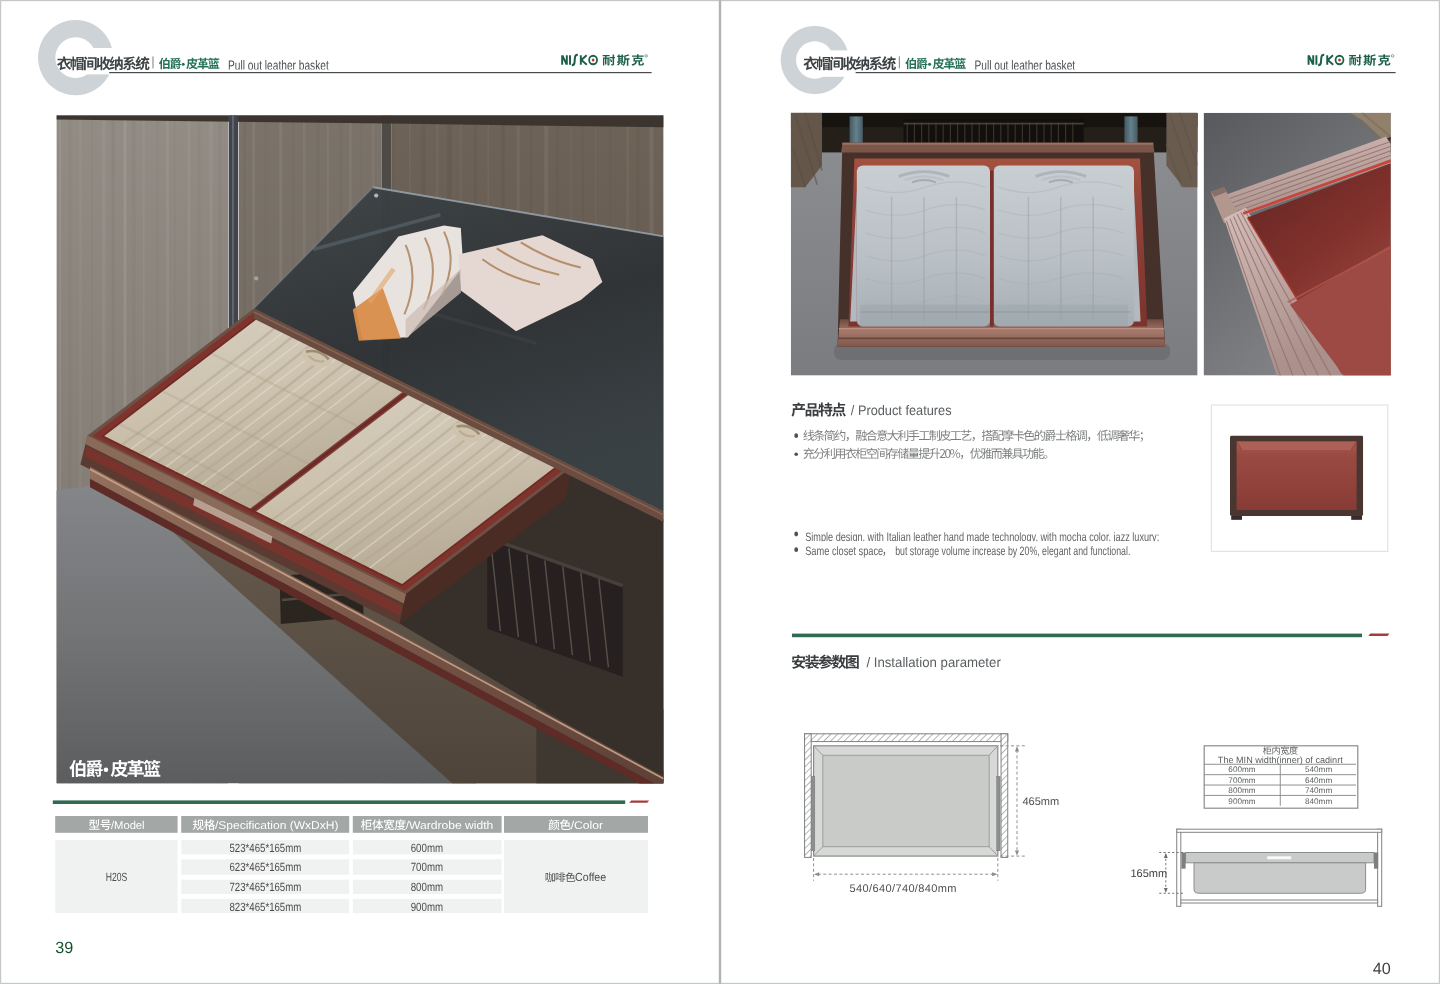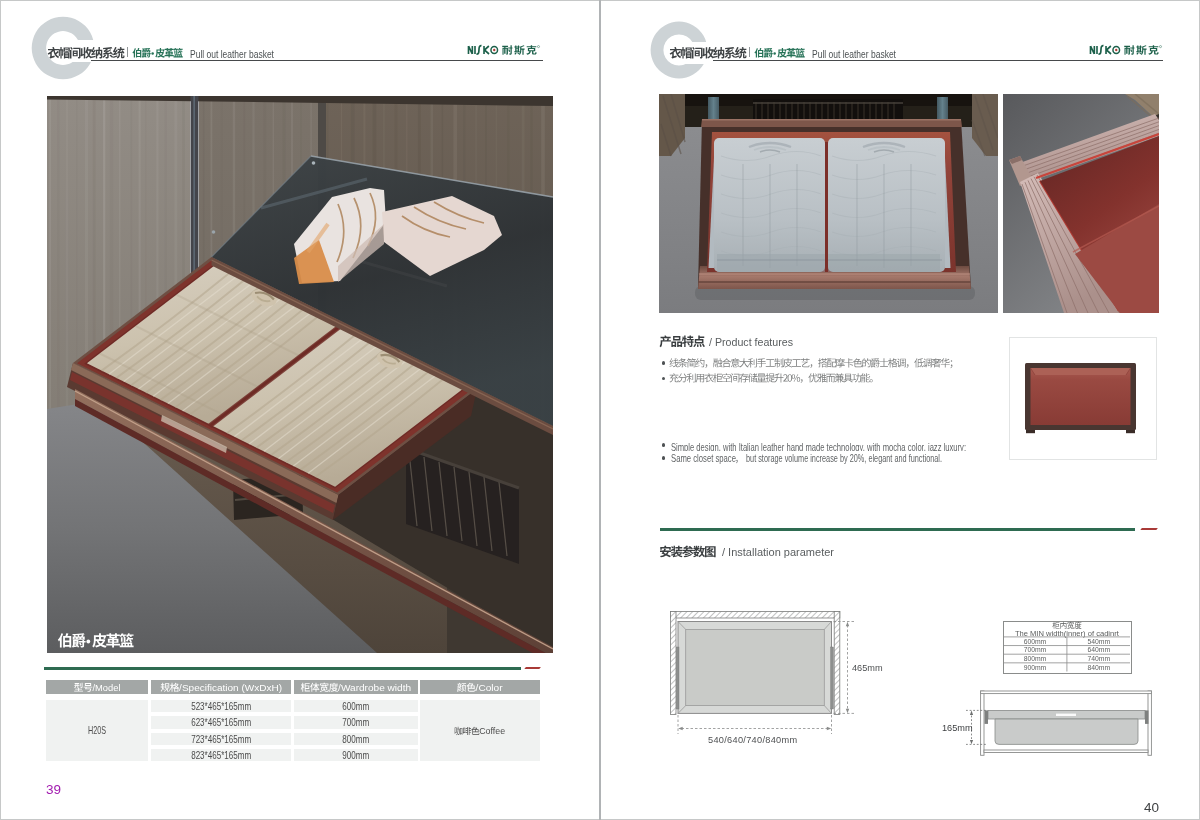--- a/index.html
+++ b/index.html
@@ -397,21 +397,21 @@
   </svg>
 <div class="abs" style="left:151.0px;top:748.8px;width:140.3px;height:12.4px;background:#f0f2f1;"></div>
 <svg class="abs" style="left:151.0px;top:748.8px" width="140.3" height="12.4" viewBox="0 0 140.3 12.4">
     <text x="70.15" y="9.9" font-size="10" fill="#4c4c4c" text-anchor="middle" textLength="60" lengthAdjust="spacingAndGlyphs">823*465*165mm</text>
   </svg>
 <div class="abs" style="left:294.3px;top:748.8px;width:123.5px;height:12.4px;background:#f0f2f1;"></div>
 <svg class="abs" style="left:294.3px;top:748.8px" width="123.5" height="12.4" viewBox="0 0 123.5 12.4">
     <text x="61.75" y="9.9" font-size="10" fill="#4c4c4c" text-anchor="middle" textLength="27" lengthAdjust="spacingAndGlyphs">900mm</text>
   </svg>
 
-<div class="abs" style="left:46px;top:782px;font-size:13.5px;color:#a21caf;">39</div>
+<div class="abs" style="left:46px;top:782px;font-size:13.5px;color:#14532d;">39</div>
 
 <div class="abs" style="left:1144px;top:782px;font-size:13.5px;color:#3f4143;margin-top:18px;">40</div>
 
 <svg class="abs" style="left:659px;top:94px" width="339" height="219" viewBox="0 0 339 219">
 <defs>
 <linearGradient id="r1flr" x1="0" y1="0" x2="0" y2="1">
  <stop offset="0" stop-color="#8e8f92"></stop>
         <stop offset="1" stop-color="#7b7c7f"></stop>
 </linearGradient>
 <linearGradient id="r1red" x1="0" y1="0" x2="0" y2="1">

